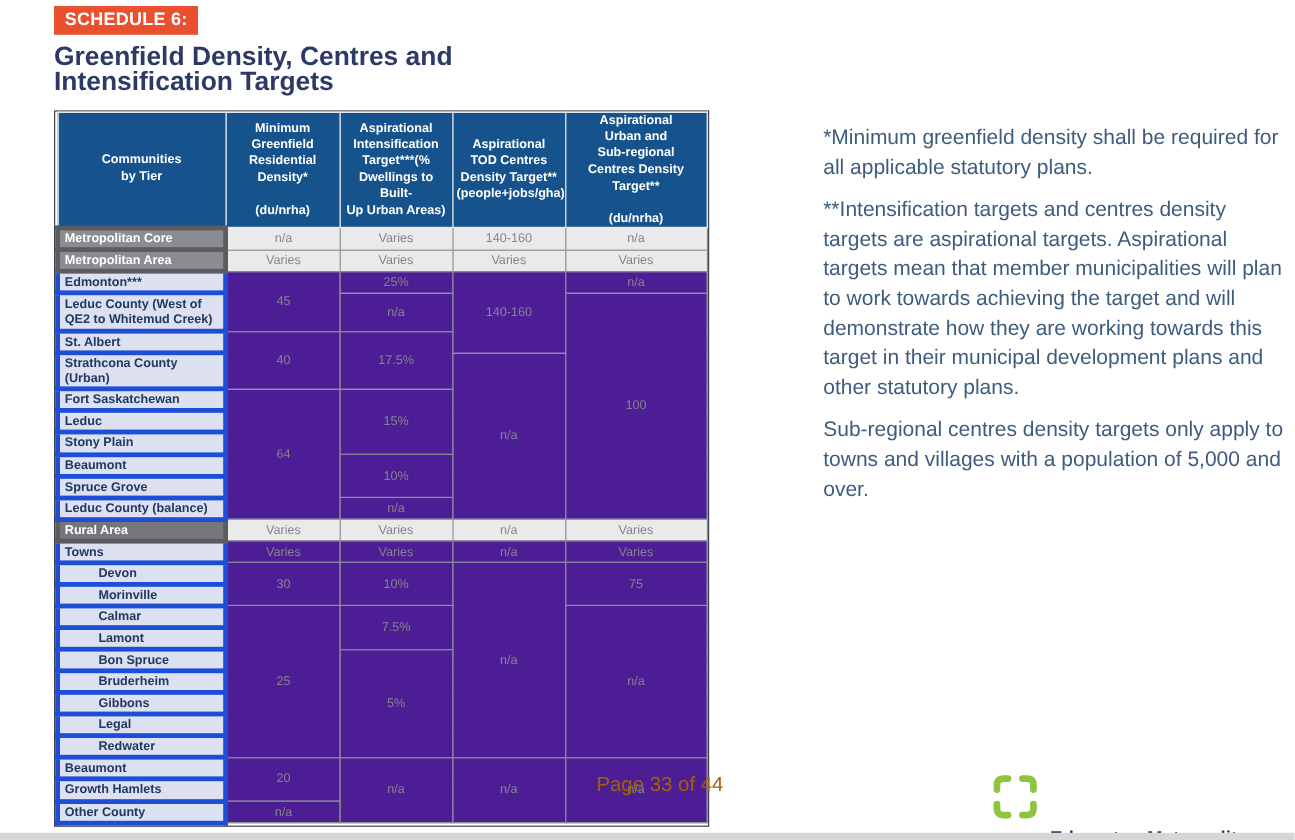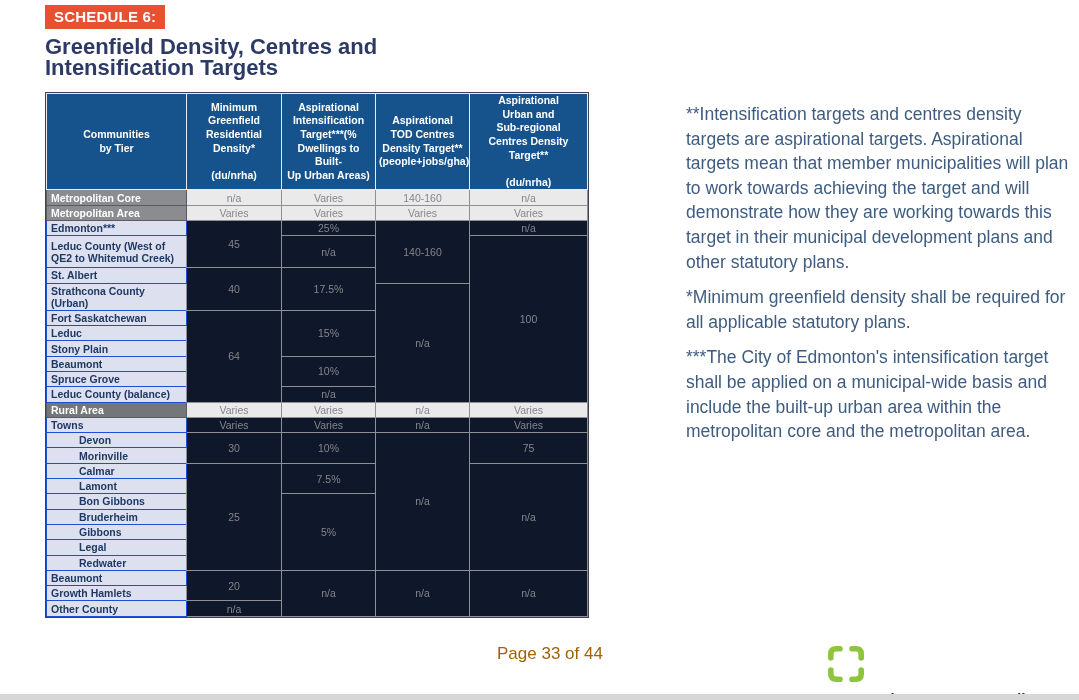--- a/index.html
+++ b/index.html
@@ -21,25 +21,25 @@
   th {
     background:#16538D; color:#ffffff; font-size:10.5px; font-weight:bold;
     text-align:center; vertical-align:middle; white-space:pre-line;
     border:1px solid #E9EBF1; height:96px; padding:0 3px; line-height:1.3;
   }
   tbody tr { height:15.3px; }
   tbody tr.tall { height:32px; }
   td { font-size:10.5px; vertical-align:middle; line-height:1.15; }
   td.name {
     background:#DDE1EF; color:#1F3864; font-weight:bold; text-align:left;
-    padding:1px 4px; border:1px solid #1d4ed8;
+    padding:1px 4px; border:4px solid #1d4ed8;
   }
   td.name.indent { padding-left:32px; }
   td.val {
-    background:#0f172a; color:#85868A; text-align:center;
+    background:#4c1d95; color:#85868A; text-align:center;
     border:1px solid #8E9096; padding:1px 2px;
   }
   tr.tier td.name { background:#8A8C8F; color:#ffffff; border-color:#5A5C60; }
   tr.tier td.val { background:#EAEAEB; }
   tr.rural td.name { background:#747679; }
   .notes {
     position:absolute; left:686px; top:102px; width:384px; color:#3E5C80;
     font-size:17.5px; line-height:24.6px;
   }
   .notes p { margin:0 0 11px 0; }
@@ -184,21 +184,21 @@
         <tr>
           <td class="name indent">Calmar</td>
           <td class="val" rowspan="7">25</td>
           <td class="val" rowspan="2">7.5%</td>
           <td class="val" rowspan="7">n/a</td>
         </tr>
         <tr>
           <td class="name indent">Lamont</td>
         </tr>
         <tr>
-          <td class="name indent">Bon Gibbons</td>
+          <td class="name indent">Bon Spruce</td>
           <td class="val" rowspan="5">5%</td>
         </tr>
         <tr>
           <td class="name indent">Bruderheim</td>
         </tr>
         <tr>
           <td class="name indent">Gibbons</td>
         </tr>
         <tr>
           <td class="name indent">Legal</td>
@@ -218,23 +218,23 @@
         </tr>
         <tr>
           <td class="name">Other County</td>
           <td class="val">n/a</td>
         </tr>
       </tbody>
     </table>
   </div>
 
   <div class="notes">
+    <p>*Minimum greenfield density shall be required for all applicable statutory plans.</p>
     <p>**Intensification targets and centres density targets are aspirational targets. Aspirational targets mean that member municipalities will plan to work towards achieving the target and will demonstrate how they are working towards this target in their municipal development plans and other statutory plans.</p>
-    <p>*Minimum greenfield density shall be required for all applicable statutory plans.</p>
-    <p>***The City of Edmonton's intensification target shall be applied on a municipal-wide basis and include the built-up urban area within the metropolitan core and the metropolitan area.</p>
+    <p>Sub-regional centres density targets only apply to towns and villages with a population of 5,000 and over.</p>
   </div>
 
   <div class="pagenum">Page 33 of 44</div>
 
   <div class="logo">
     <svg class="logo-icon" viewBox="0 0 40 40" xmlns="http://www.w3.org/2000/svg">
       <g fill="none" stroke="#8FC43F" stroke-width="5.6" stroke-linecap="round">
         <path d="M14 4.8 H10 Q4.8 4.8 4.8 10 V14"></path>
         <path d="M26 4.8 H30 Q35.2 4.8 35.2 10 V14"></path>
         <path d="M14 35.2 H10 Q4.8 35.2 4.8 30 V26"></path>

